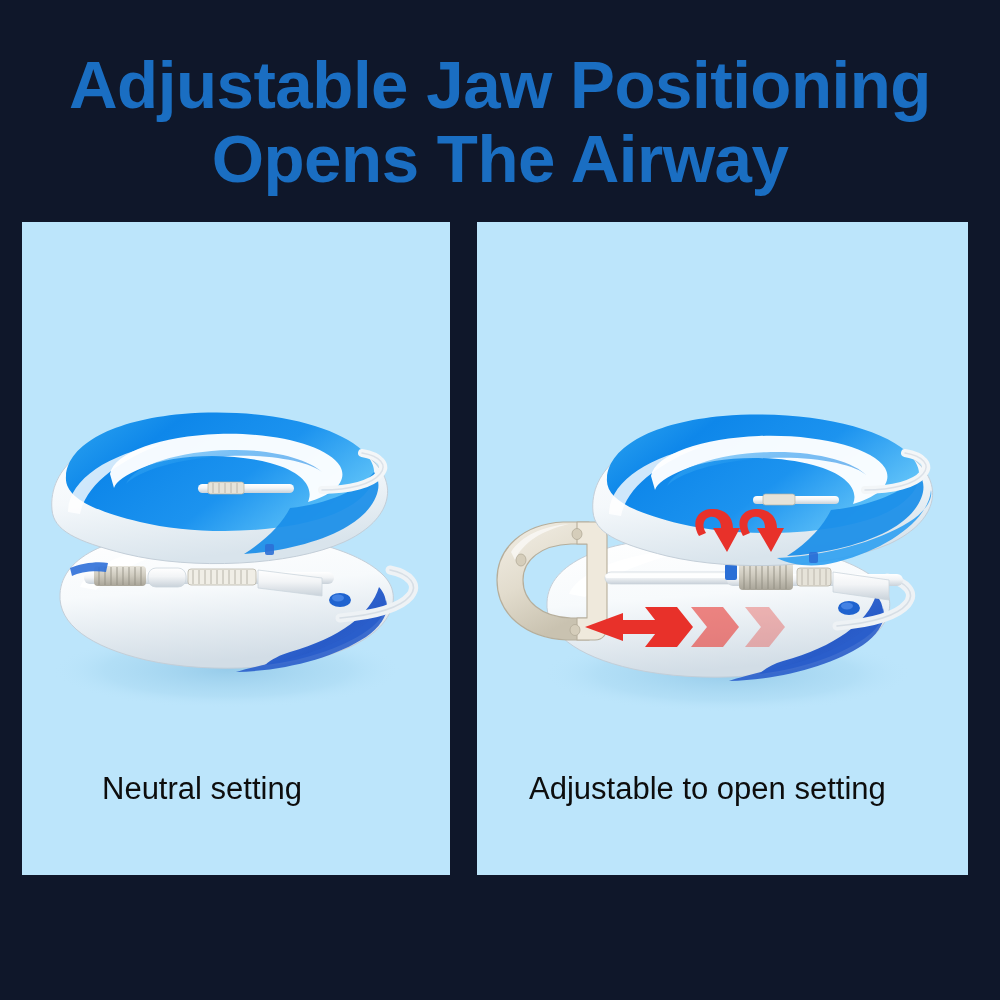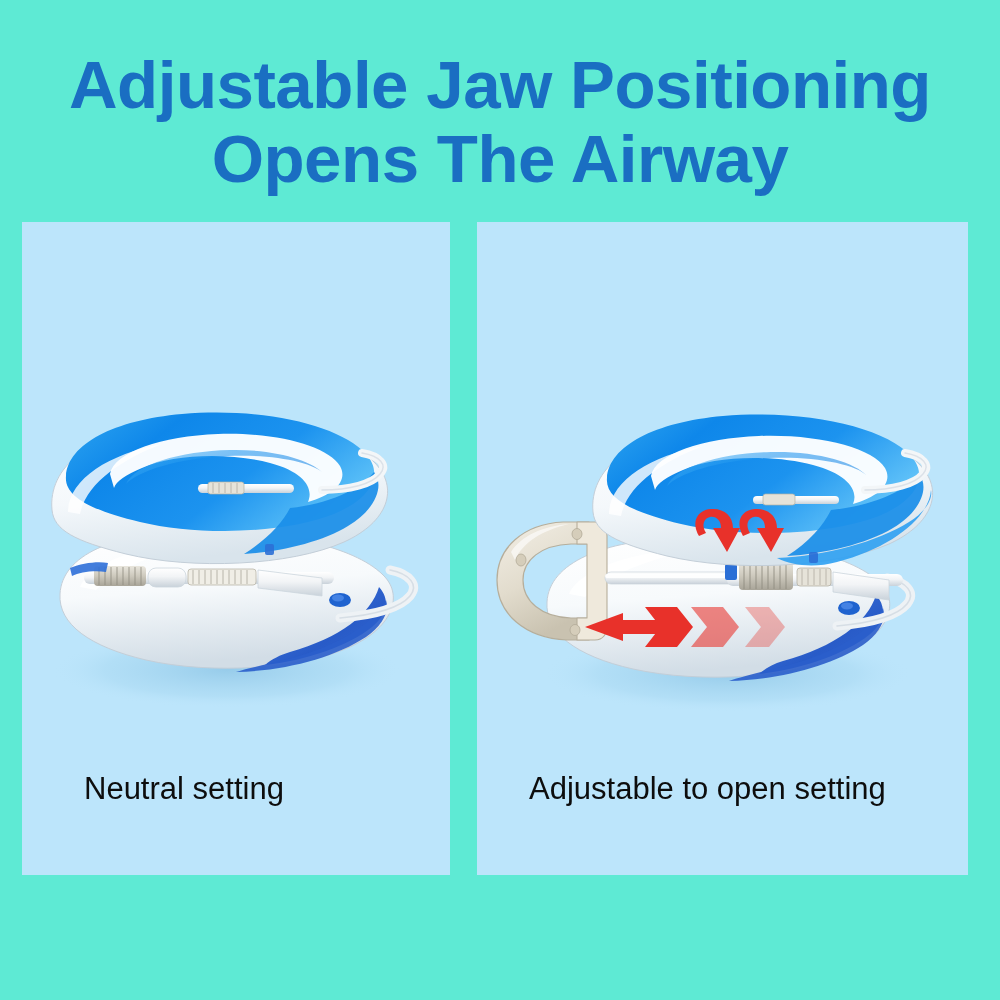--- a/index.html
+++ b/index.html
@@ -64,36 +64,36 @@
     width: 100%;
     text-align: center;
     color: #0d0d0d;
     font-family: "Liberation Sans", "DejaVu Sans", sans-serif;
     font-weight: normal;
     font-size: 31px;
     line-height: 36px;
     white-space: nowrap;
     user-select: none;
   }
-  .panel.left  .panel-caption { text-align: left;  padding-left: 62px; box-sizing: border-box; }
+  .panel.left  .panel-caption { text-align: left;  padding-left: 80px; box-sizing: border-box; }
   .panel.right .panel-caption { text-align: left;  padding-left: 52px; box-sizing: border-box; }
 
   
   .device-stage {
     position: absolute;
     left: 0; top: 0;
     width: 100%;
     height: 100%;
   }
   .device-svg { display: block; }
 </style>
 </head>
 <body>
 
-<div id="infographic" style="background: #5eead4;">
+<div id="infographic" style="background: #0f172a;">
 
   <div class="title-block">
     <span class="title-line l1" style="color: rgb(26, 110, 194);">Adjustable Jaw Positioning</span>
     <span class="title-line l2" style="color: rgb(26, 110, 194);">Opens The Airway</span>
   </div>
 
   <div class="panel left" style="background: rgb(188, 229, 251);">
 
     <div class="device-stage">
       <svg class="device-svg" width="428" height="653" viewBox="0 0 428 653" xmlns="http://www.w3.org/2000/svg">

